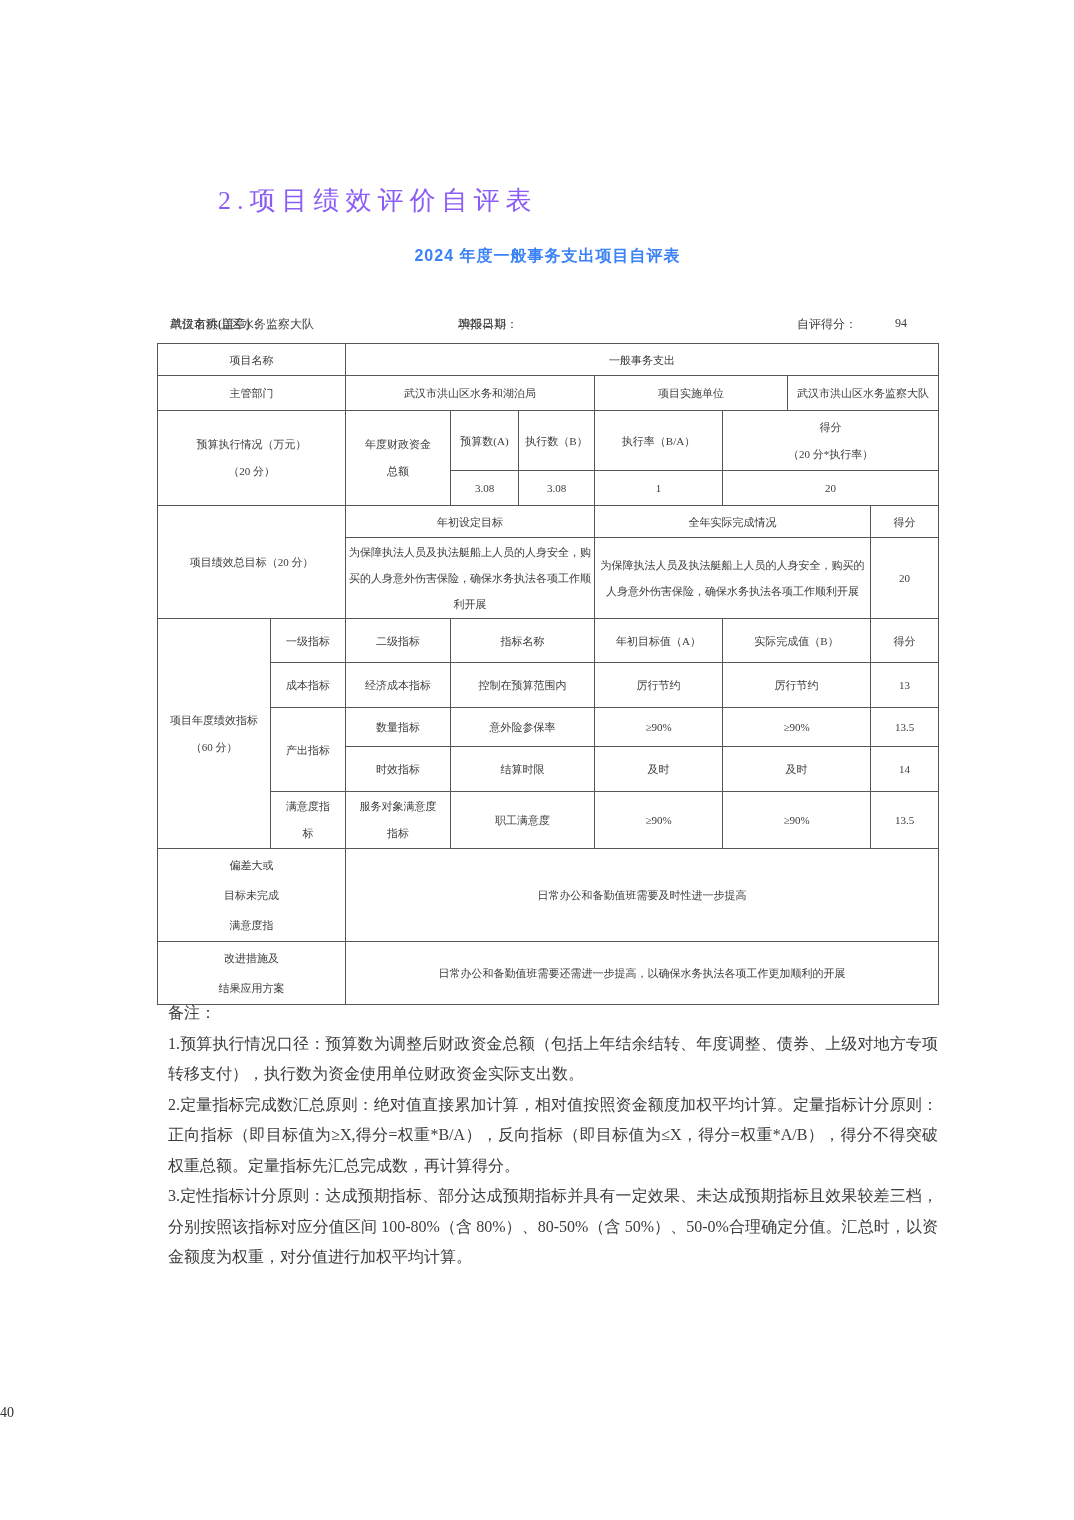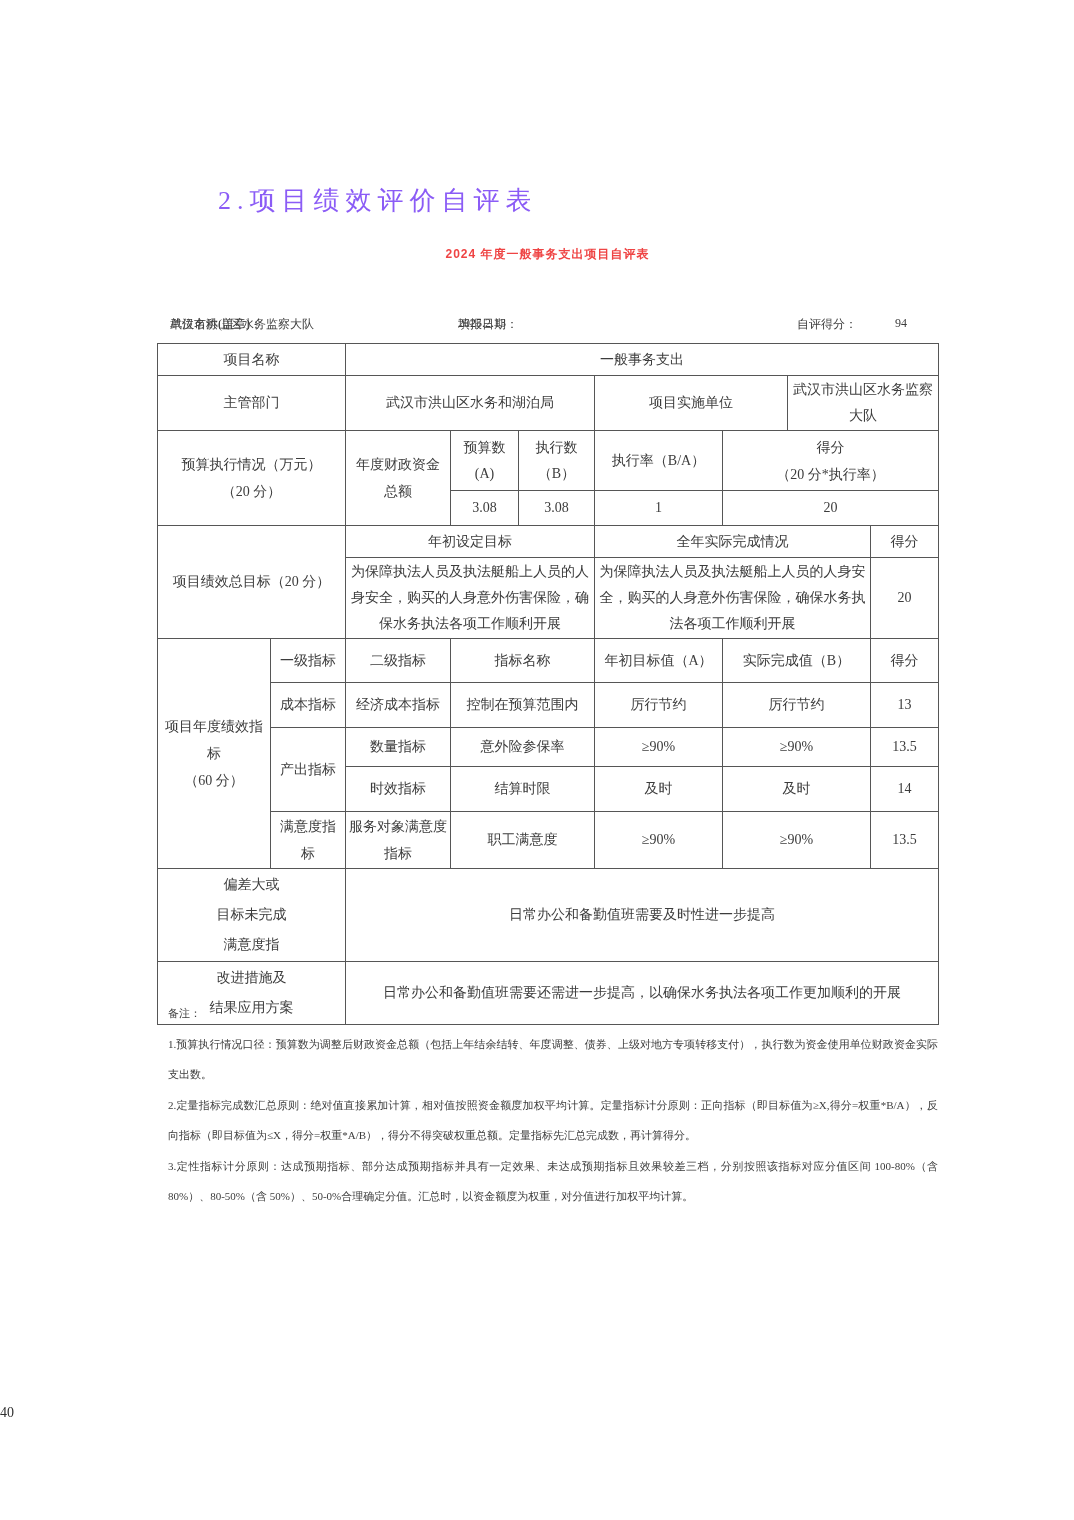--- a/index.html
+++ b/index.html
@@ -11,41 +11,41 @@
     color:#3c3c3c;
     overflow:hidden;
   }
   .doc-title{
     position:absolute;left:218px;top:183px;
     font-size:26px;letter-spacing:6px;color:#8b5cf6;
     white-space:nowrap;
   }
   .doc-subtitle{
     position:absolute;left:157px;top:246px;width:781px;
-    text-align:center;font-size:12px;font-weight:bold;
+    text-align:center;font-size:16px;font-weight:bold;
     font-family:"Liberation Sans","DejaVu Sans",sans-serif;
-    color:#ef4444;letter-spacing:1px;
+    color:#3b82f6;letter-spacing:1px;
   }
   .meta-row{
     position:absolute;left:157px;top:316px;width:781px;height:22px;
     font-size:12px;color:#3c3c3c;
   }
   .meta-row span{position:absolute;white-space:nowrap;}
   .m-unit{left:13px;}
   .m-date{left:301px;}
   .m-score-label{left:640px;}
   .m-score-value{left:738px;}
 
   table.selfeval{
     position:absolute;left:157px;top:343px;
     width:781px;border-collapse:collapse;table-layout:fixed;
   }
   table.selfeval td{
     border:1px solid #565656;
-    font-size:14px;color:#3c3c3c;
+    font-size:11px;color:#3c3c3c;
     text-align:center;vertical-align:middle;
     padding:1px 3px;line-height:26px;
     box-sizing:border-box;
     overflow:hidden;
   }
   td.lt{text-align:left;padding-left:14px;}
   td.goal-text{
     text-align:left;padding:2px 10px;line-height:27px;vertical-align:middle;margin-top:32px;
   }
   .l2 div{line-height:27px;}
@@ -202,21 +202,21 @@
     <tr style="height:61px">
       <td colspan="2" class="l3">
         <div>改进措施及</div>
         <div>结果应用方案</div>
       </td>
       <td colspan="7" class="lt">日常办公和备勤值班需要还需进一步提高，以确保水务执法各项工作更加顺利的开展</td>
     </tr>
   </tbody>
     </table>
 
-  <div style="position:absolute;left:168px;top:998px;width:770px;font-size:11px;line-height:30.5px;text-align:justify;color:#3c3c3c;">
+  <div style="position:absolute;left:168px;top:998px;width:770px;font-size:16px;line-height:30.5px;text-align:justify;color:#3c3c3c;">
     <div>备注：</div>
     <div>1.预算执行情况口径：预算数为调整后财政资金总额（包括上年结余结转、年度调整、债券、上级对地方专项转移支付），执行数为资金使用单位财政资金实际支出数。</div>
     <div>2.定量指标完成数汇总原则：绝对值直接累加计算，相对值按照资金额度加权平均计算。定量指标计分原则：正向指标（即目标值为≥X,得分=权重*B/A），反向指标（即目标值为≤X，得分=权重*A/B），得分不得突破权重总额。定量指标先汇总完成数，再计算得分。</div>
     <div>3.定性指标计分原则：达成预期指标、部分达成预期指标并具有一定效果、未达成预期指标且效果较差三档，分别按照该指标对应分值区间 100-80%（含 80%）、80-50%（含 50%）、50-0%合理确定分值。汇总时，以资金额度为权重，对分值进行加权平均计算。</div>
   </div>
 
   <div style="position:absolute;left:0;top:1405px;width:1074px;font-size:14px;color:#2f2f2f;">40</div>
 
 </div>
 

